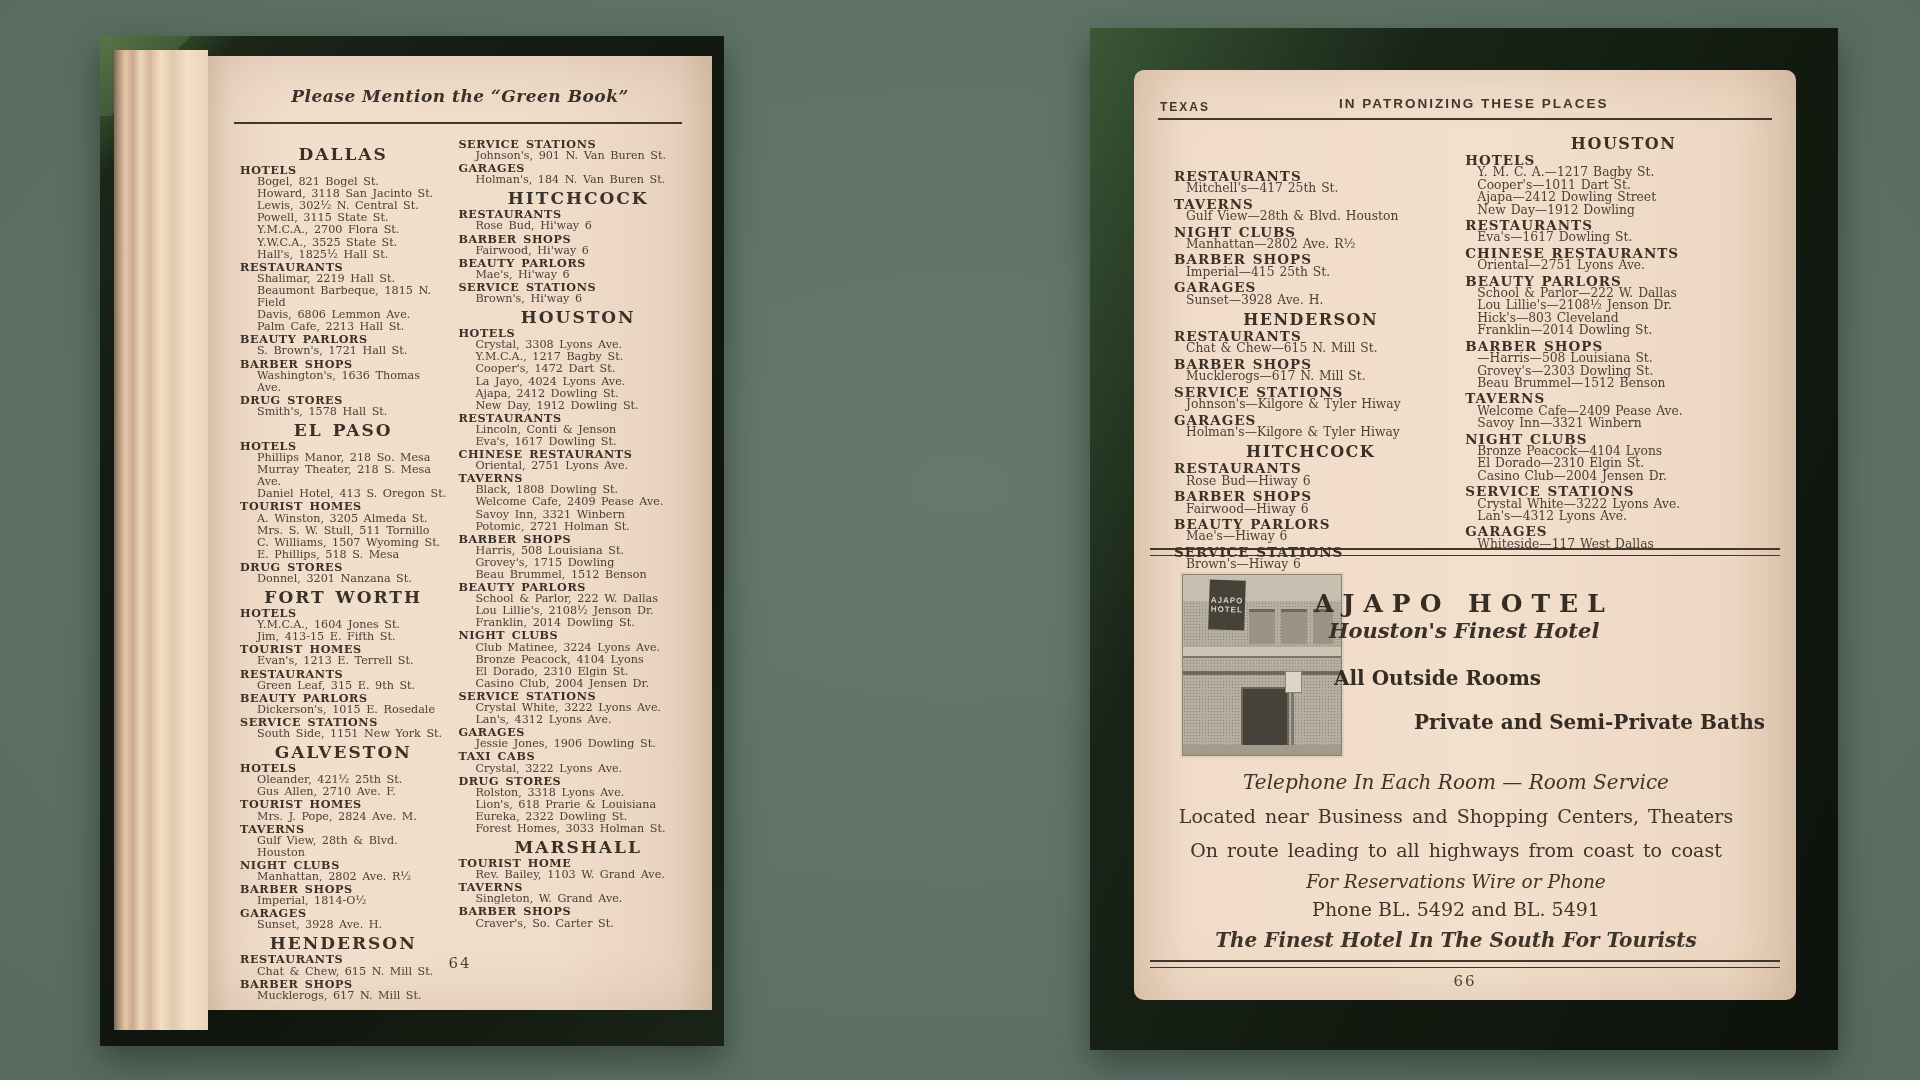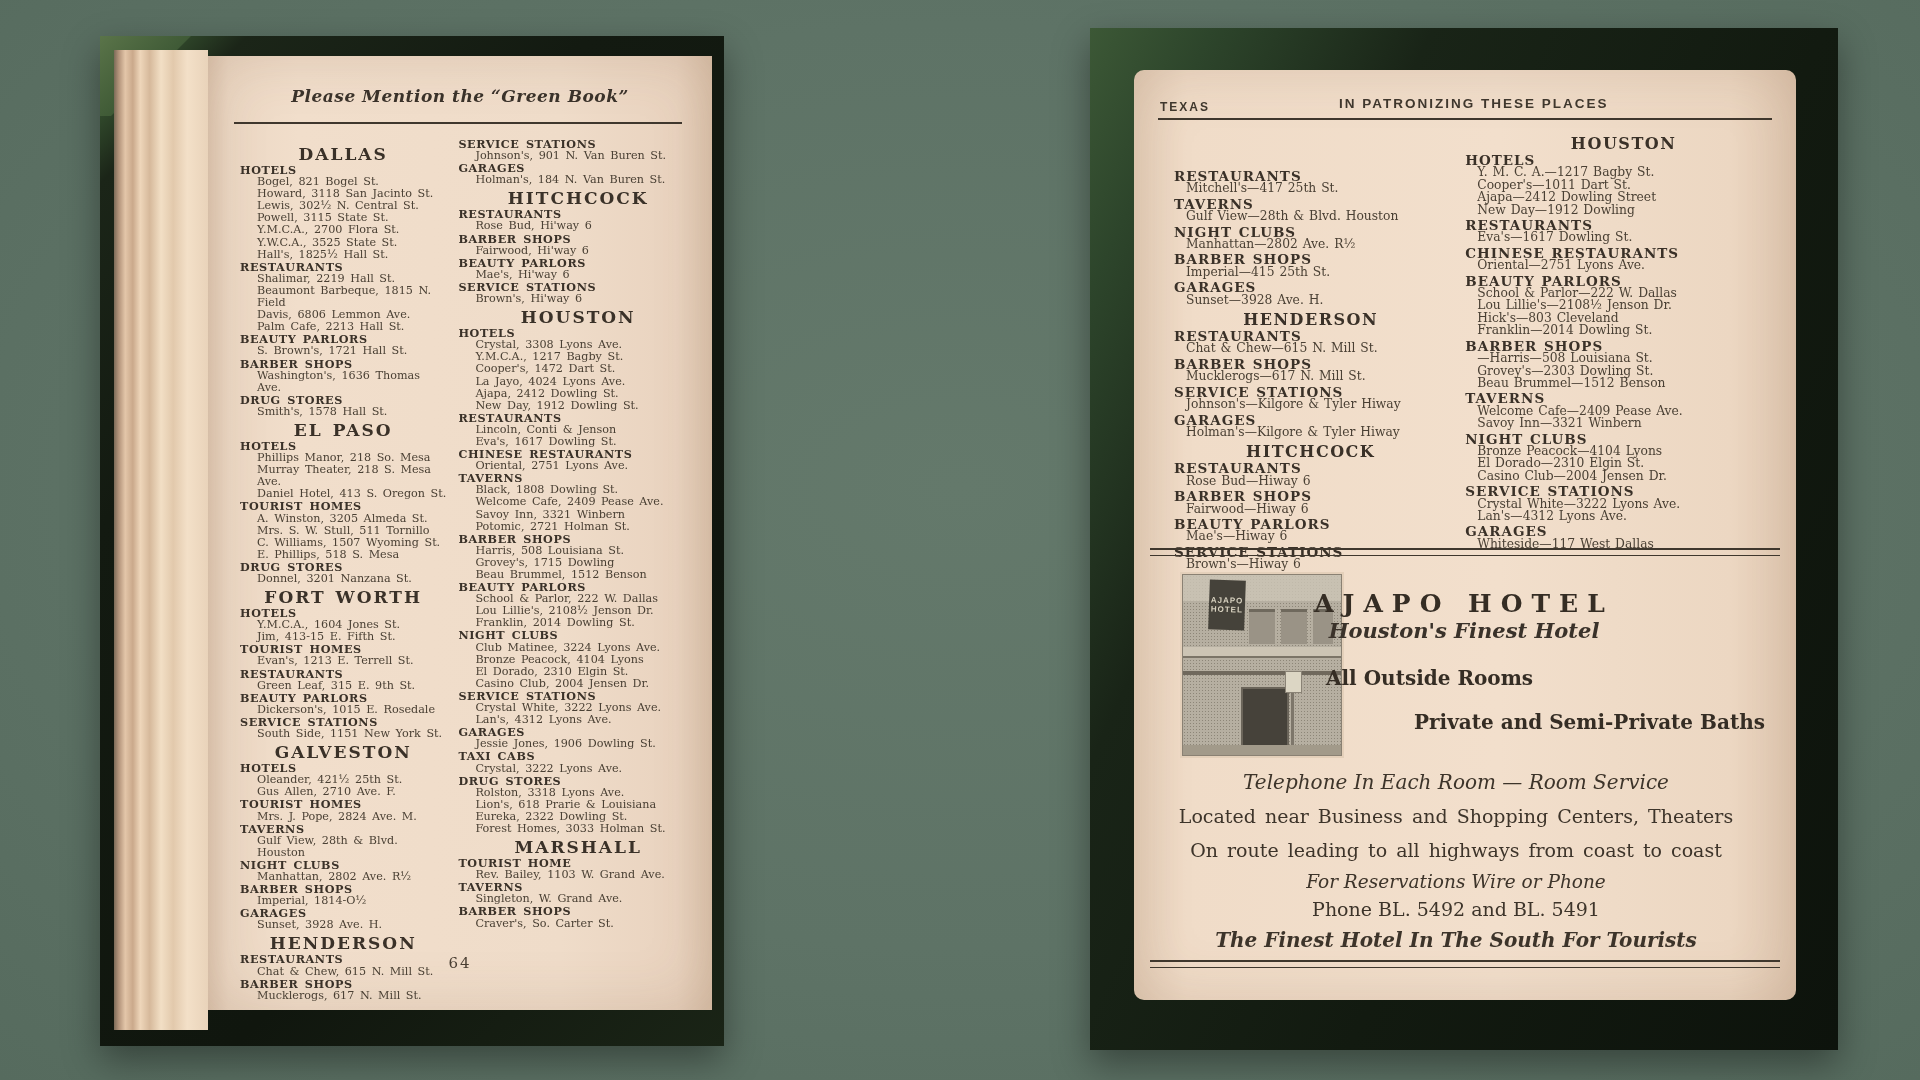--- a/index.html
+++ b/index.html
@@ -53,21 +53,21 @@
     font-style:italic;font-weight:bold;font-size:17px;color:#3a322a;letter-spacing:.5px;}
   .hdr66-left{position:absolute;top:30px;left:26px;font-size:12px;font-weight:bold;
     letter-spacing:2px;color:#3f372d;font-family:"Liberation Sans",sans-serif;}
   .hdr66-right{position:absolute;top:26px;left:205px;font-size:13.5px;font-weight:bold;
     letter-spacing:2px;color:#3f372d;font-family:"Liberation Sans",sans-serif;}
   
   .ad-title{position:absolute;left:150px;top:508px;width:360px;text-align:center;
     font-weight:bold;font-size:25px;letter-spacing:9px;color:#352d24;margin-top:11px;}
   .ad-sub{position:absolute;left:150px;top:548px;width:360px;text-align:center;
     font-weight:bold;font-style:italic;font-size:21px;color:#3a322a;}
-  .ad-f1{position:absolute;left:192px;top:596px;font-weight:bold;font-size:20px;color:#352d24;}
+  .ad-f1{position:absolute;left:200px;top:596px;font-weight:bold;font-size:20px;color:#352d24;}
   .ad-f2{position:absolute;left:238px;top:640px;font-weight:bold;font-size:20px;color:#352d24;margin-left:42px;}
   .ad-center{position:absolute;left:22px;right:40px;text-align:center;color:#3d342a;}
   .l1{top:700px;font-style:italic;font-size:20px;}
   .l2{top:735px;font-size:19px;word-spacing:3px;}
   .l3{top:769px;font-size:19px;word-spacing:3px;}
   .l4{top:801px;font-style:italic;font-size:18.5px;}
   .l5{top:828px;font-size:19px;}
   .l6{top:858px;font-weight:bold;font-style:italic;font-size:20px;}
   
   .photo{position:absolute;left:48px;top:504px;width:158px;height:180px;overflow:hidden;
@@ -453,14 +453,15 @@
       <div class="ad-f2">Private and Semi-Private Baths</div>
       <div class="ad-center l1">Telephone In Each Room — Room Service</div>
       <div class="ad-center l2">Located near Business and Shopping Centers, Theaters</div>
       <div class="ad-center l3">On route leading to all highways from coast to coast</div>
       <div class="ad-center l4">For Reservations Wire or Phone</div>
       <div class="ad-center l5">Phone BL. 5492 and BL. 5491</div>
       <div class="ad-center l6">The Finest Hotel In The South For Tourists</div>
     </div>
 
     <div class="rule-double" style="left:16px;right:16px;top:890px;"></div>
+    <div class="page-num" style="top:902px;">66</div>
   </div>
 </div>
 
 </body></html>

